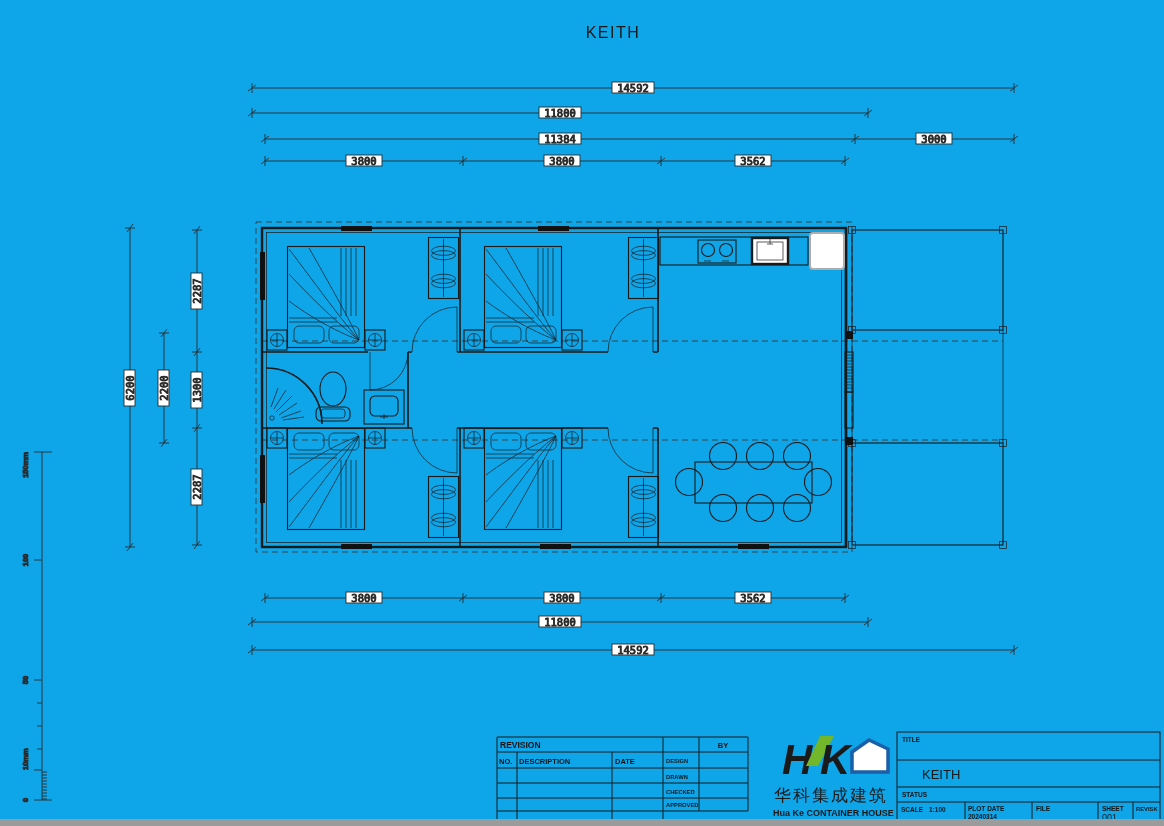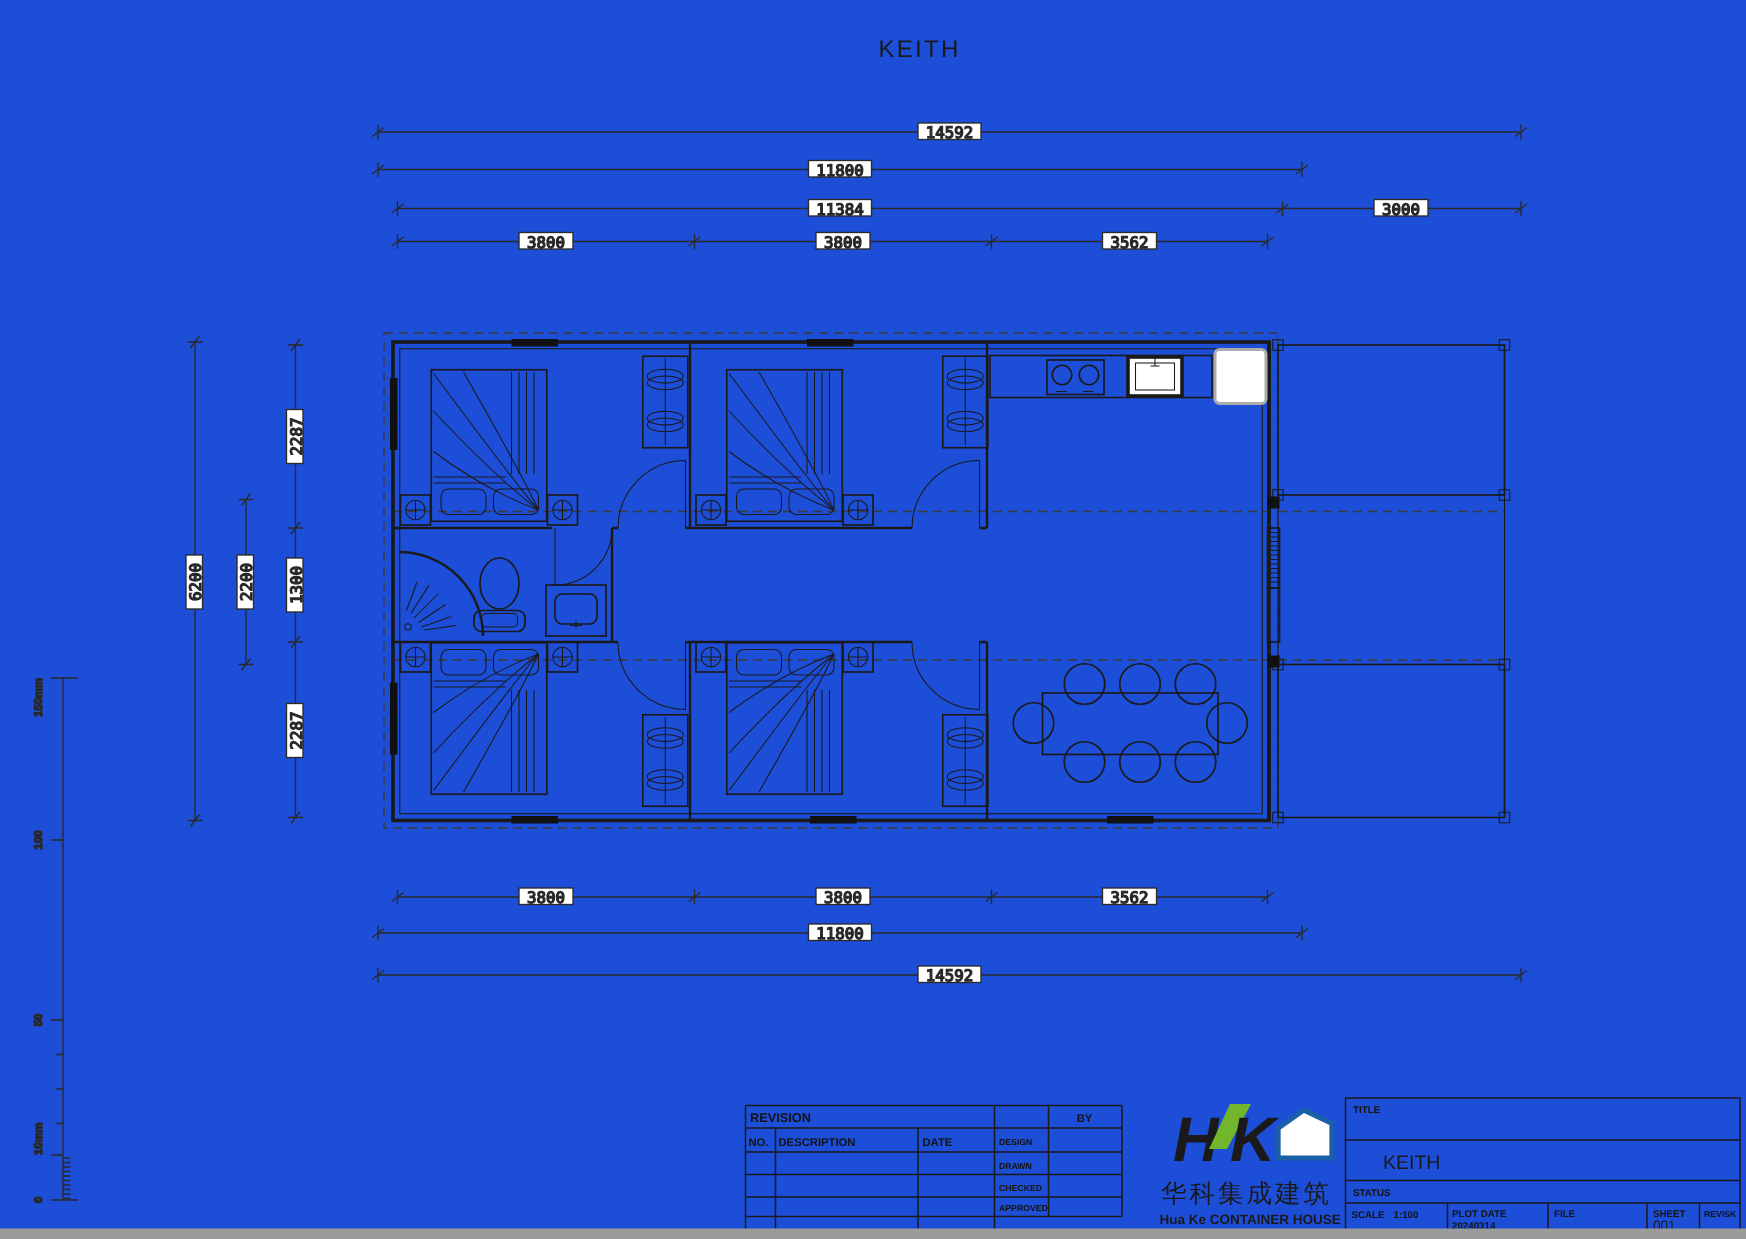--- a/index.html
+++ b/index.html
@@ -1,16 +1,16 @@
 <!DOCTYPE html>
 <html><head>
 <meta charset="utf-8">
 <style>
   html,body{margin:0;padding:0;background:#fff;}
-  .sheet{position:relative;width:1164px;height:826px;background:#1d4ed8;overflow:hidden;
+  .sheet{position:relative;width:1164px;height:826px;background:#0ea5e9;overflow:hidden;
          font-family:"Liberation Sans",sans-serif;}
   svg text{font-family:"Liberation Sans",sans-serif;fill:#1a1a1a;}
   .dimtxt{font-family:"DejaVu Sans Mono",monospace;font-size:10.5px;fill:#141414;}
   .lab{font-weight:bold;fill:#141414;}
   .w2{stroke:#1a1a1a;stroke-width:2.4;fill:none;}
   .m{stroke:#1a1a1a;stroke-width:1.6;fill:none;}
   .w1{stroke:#1a1a1a;stroke-width:1.1;fill:none;}
   .t{stroke:#1a1a1a;stroke-width:0.7;fill:none;}
   .dash{stroke:#3a3a3a;stroke-width:0.9;fill:none;stroke-dasharray:6 4;}
   .dim{stroke:#2a2a2a;stroke-width:0.9;fill:none;}

